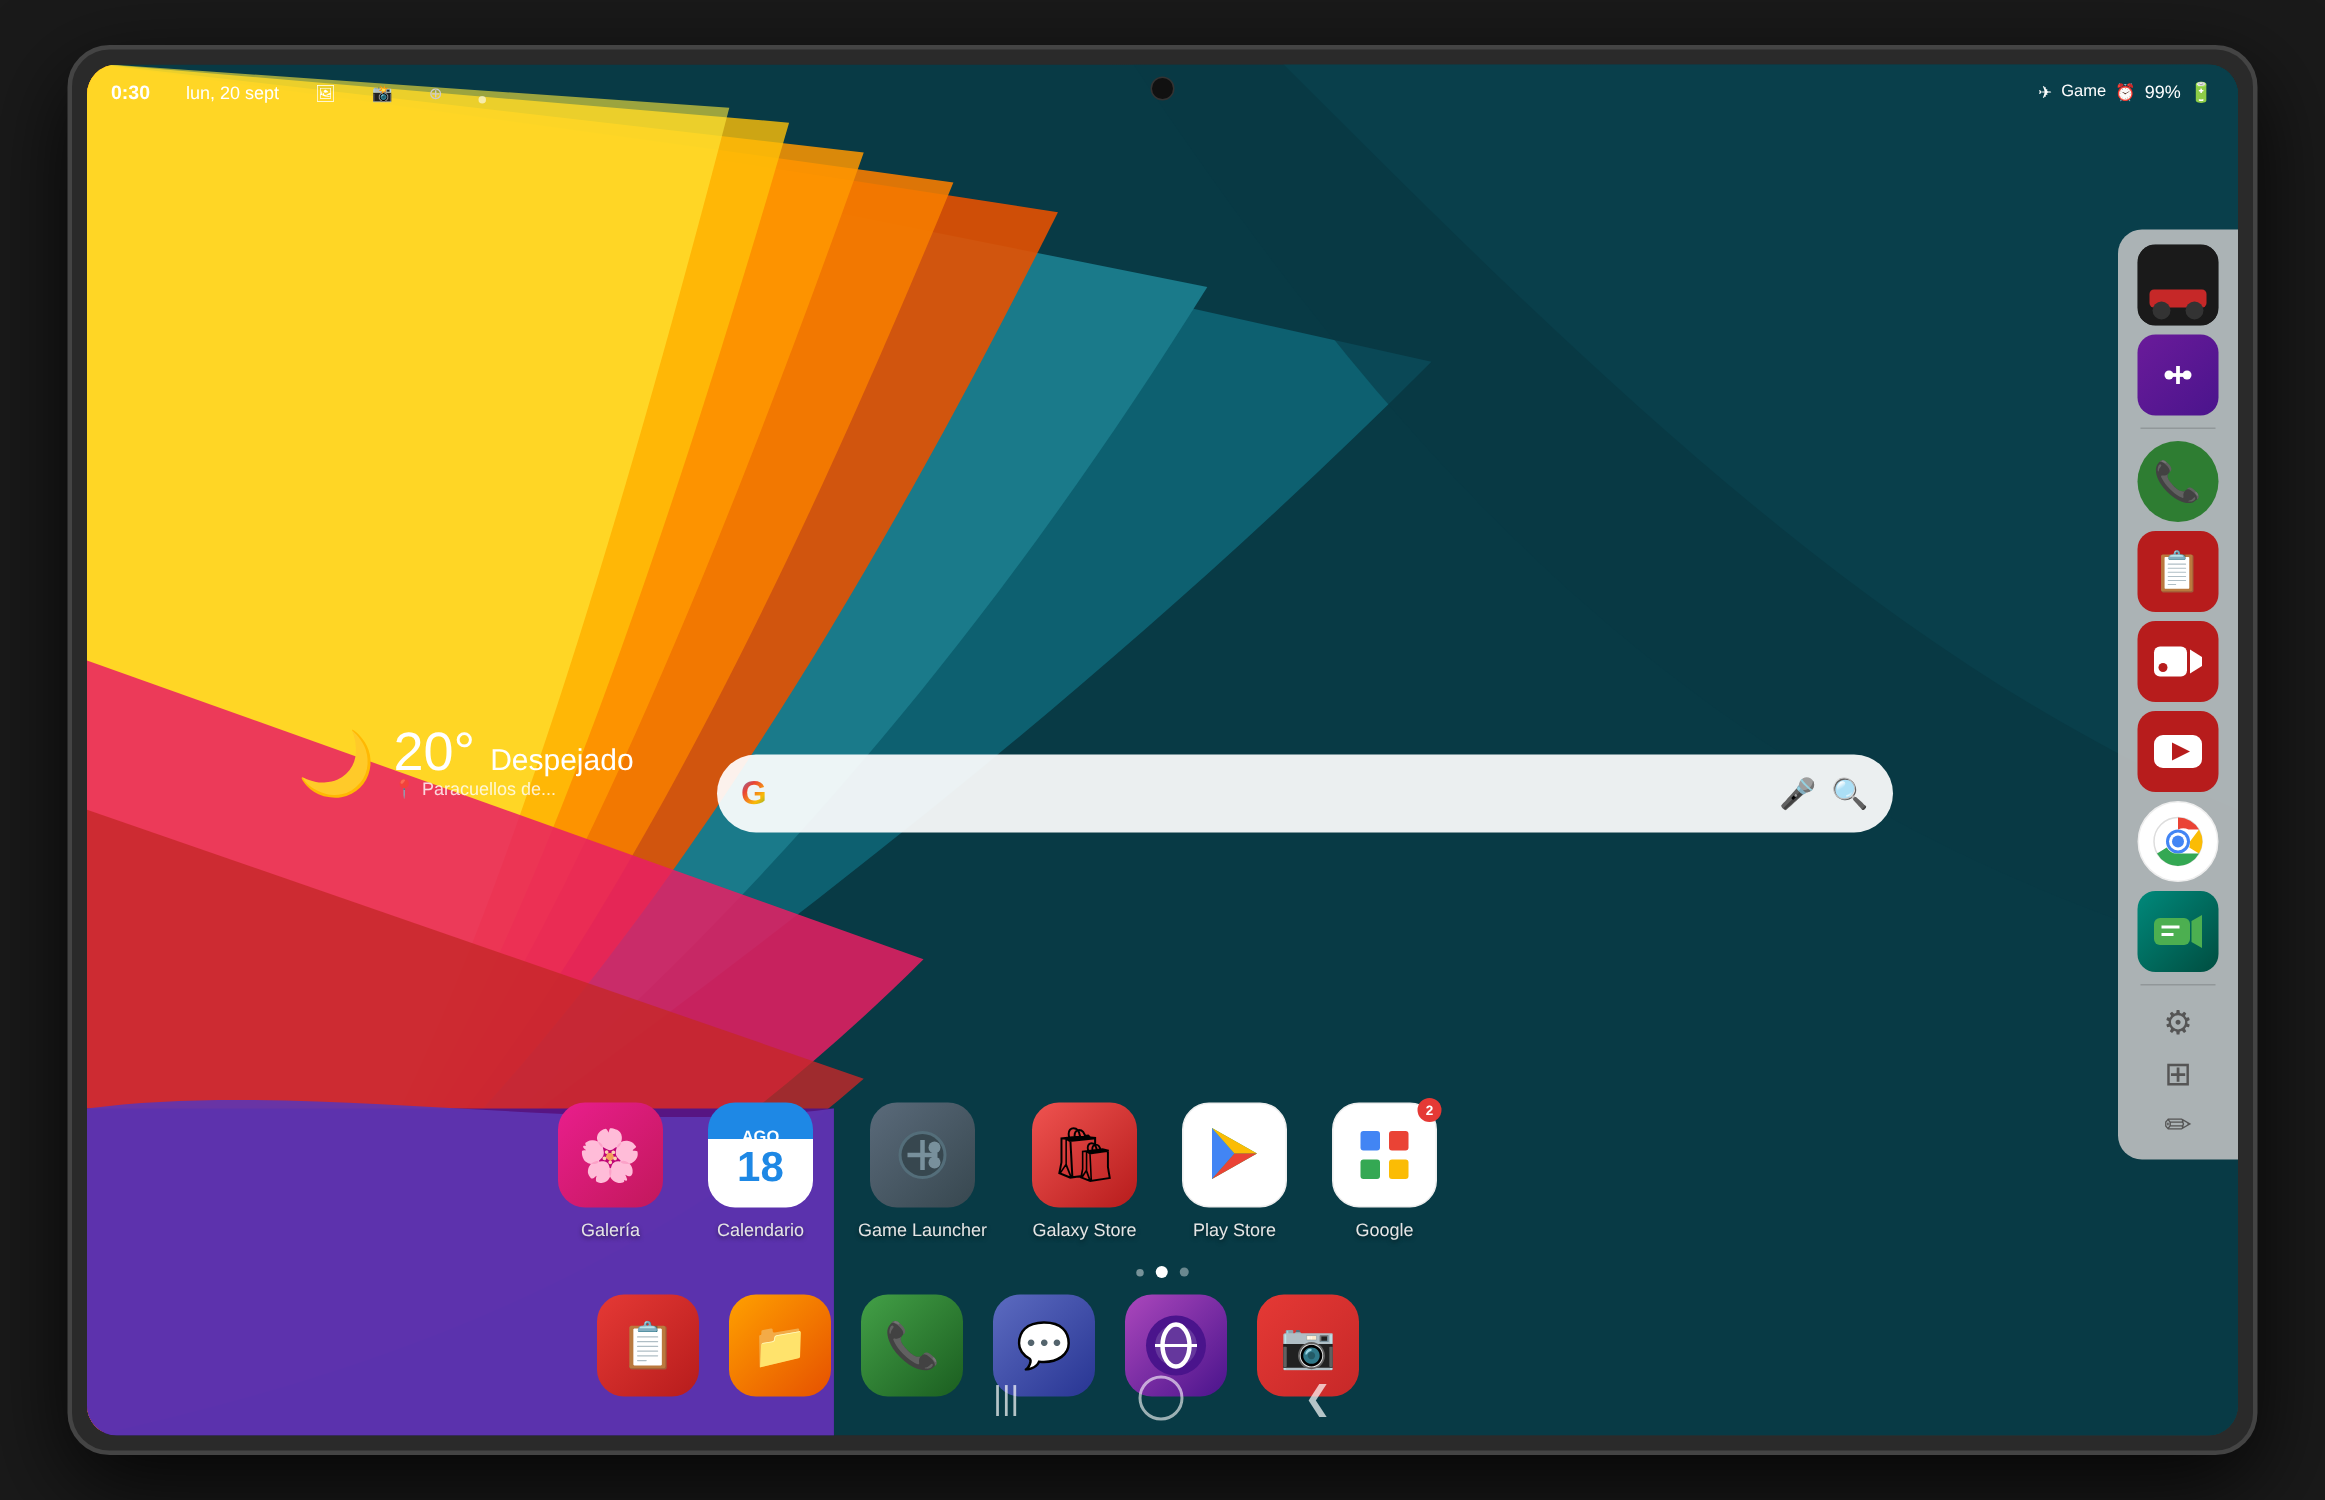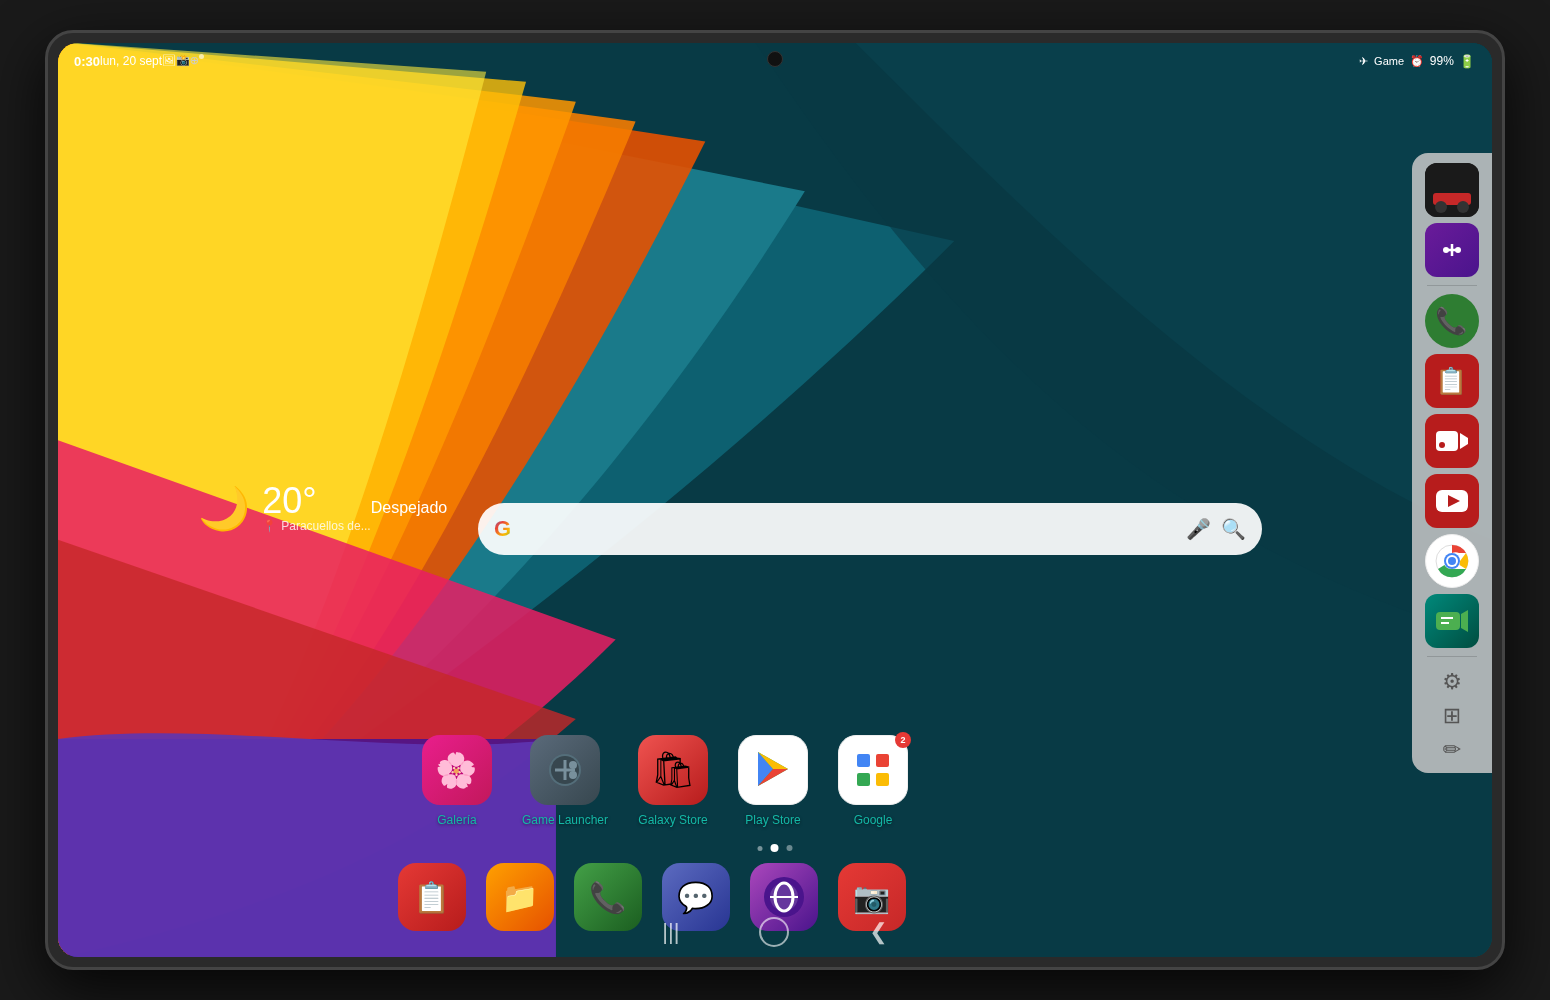--- a/index.html
+++ b/index.html
@@ -43,22 +43,22 @@
       align-items: center;
       justify-content: space-between;
       padding: 0 16px;
       z-index: 100;
       color: white;
       font-size: 12px;
     }
 
     .status-left {
       display: flex;
-      align-items: flex-start;
-      gap: 0;
+      align-items: flex-end;
+      gap: 24px;
     }
 
     .status-right {
       display: flex;
       align-items: center;
       gap: 6px;
       font-size: 12px;
     }
 
     .time-text {
@@ -184,21 +184,21 @@
       height: 70px;
       border-radius: 18px;
       display: flex;
       align-items: center;
       justify-content: center;
       font-size: 32px;
       position: relative;
     }
 
     .app-label {
-      color: #14b8a6;
+      color: #e5e5e5;
       font-size: 12px;
       text-align: center;
       text-shadow: 0 1px 3px rgba(0,0,0,0.5);
       white-space: nowrap;
     }
 
     
     .dock {
       position: absolute;
       bottom: 26px;
@@ -407,21 +407,21 @@
         <span>99%</span>
         <span style="font-size:13px;">🔋</span>
       </div>
     </div>
 
     <div class="weather-widget">
       <span class="weather-moon">🌙</span>
       <div class="weather-info">
         <span class="weather-temp">
           <span>20°</span>
-          <span style="font-size:16px; font-weight:300;margin-left:44px;">Despejado</span>
+          <span style="font-size:20px; font-weight:300;">Despejado</span>
         </span>
         <span class="weather-location">
           <span>📍</span>
           <span>Paracuellos de...</span>
         </span>
       </div>
     </div>
 
     <div class="search-bar">
       <span class="google-g">G</span>
@@ -432,20 +432,27 @@
 
     <div class="app-grid">
 
       <div class="app-item">
         <div class="app-icon app-galeria">
           <span style="font-size:34px;">🌸</span>
         </div>
         <span class="app-label">Galería</span>
       </div>
 
+      <div class="app-item">
+        <div class="app-icon app-calendario" style="flex-direction:column; background: linear-gradient(180deg,#1e88e5 0%,#1e88e5 35%,#fff 35%,#fff 100%);">
+          <span style="font-size:11px; color:white; font-weight:bold; padding-top:4px;">AGO</span>
+          <span style="font-size:28px; color:#1e88e5; font-weight:bold; line-height:1;">18</span>
+        </div>
+        <span class="app-label">Calendario</span>
+      </div>
 
       <div class="app-item">
         <div class="app-icon app-gamelauncher" style="background: linear-gradient(135deg,#5a6a7a,#37474f);">
           <svg width="40" height="40" viewBox="0 0 40 40">
             <circle cx="20" cy="20" r="16" fill="#546e7a"></circle>
             <circle cx="20" cy="20" r="14" fill="#37474f"></circle>
             <line x1="20" y1="10" x2="20" y2="30" stroke="#78909c" stroke-width="3"></line>
             <line x1="10" y1="20" x2="30" y2="20" stroke="#78909c" stroke-width="3"></line>
             <circle cx="28" cy="15" r="4" fill="#78909c"></circle>
             <circle cx="28" cy="25" r="4" fill="#78909c"></circle>

